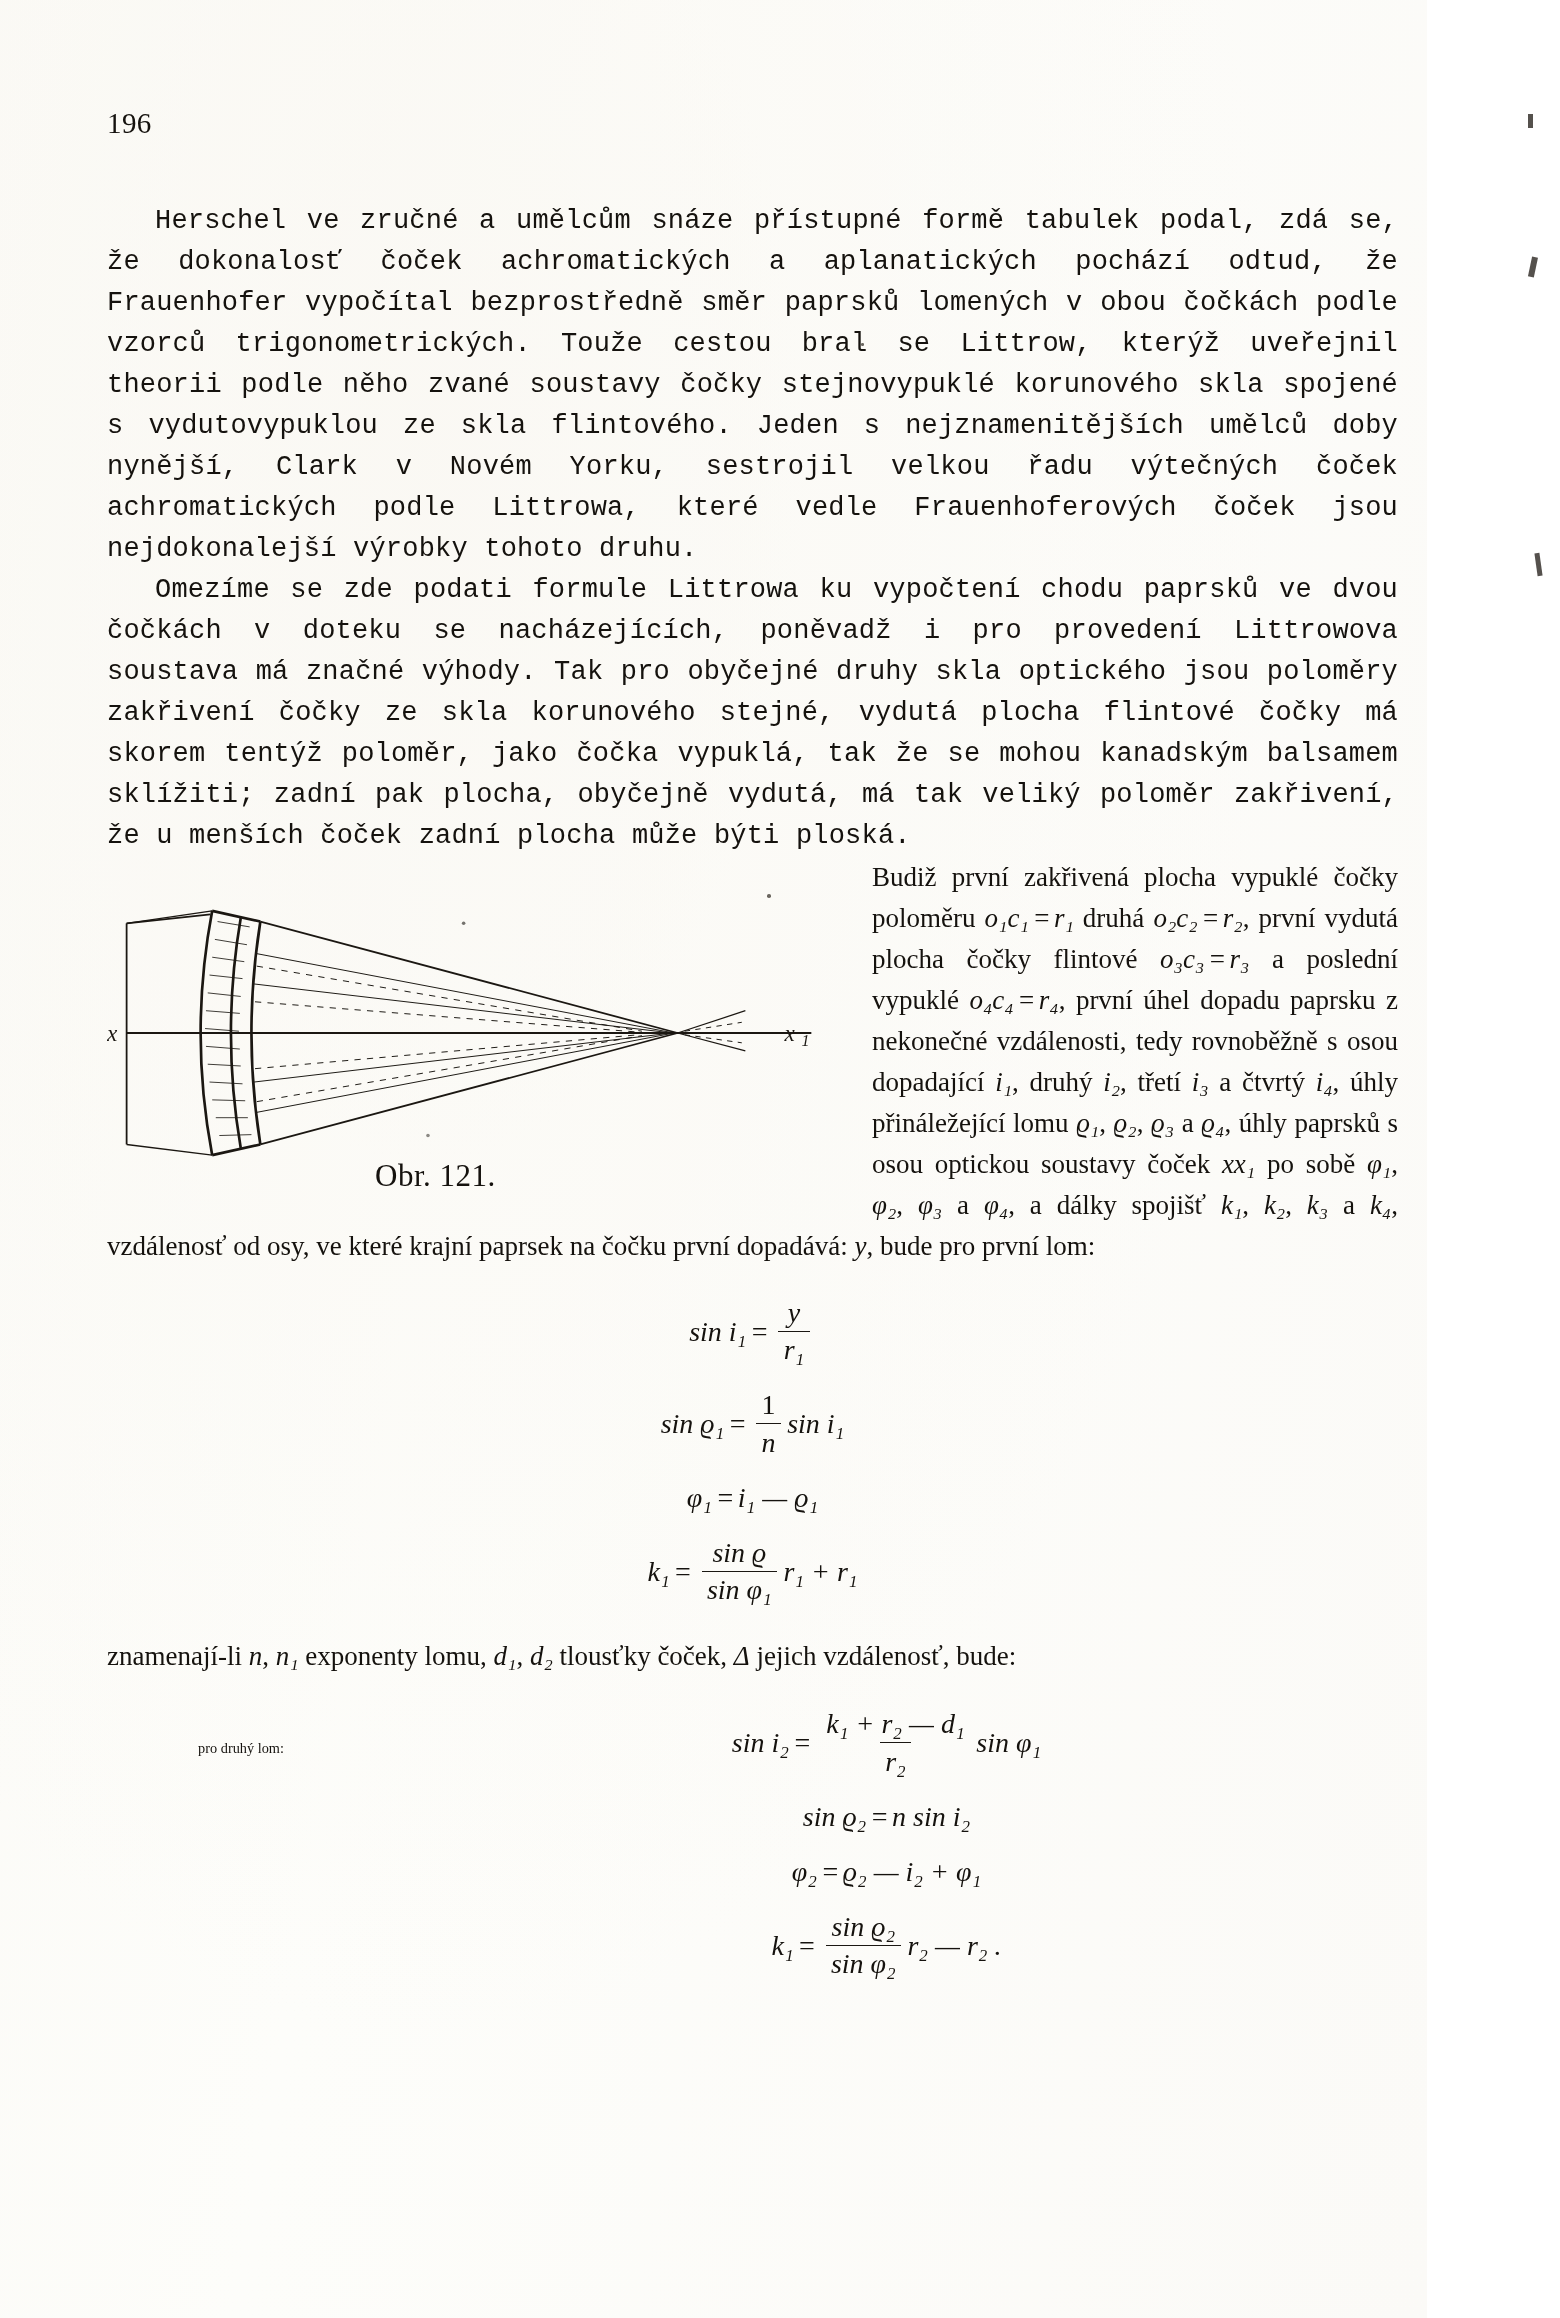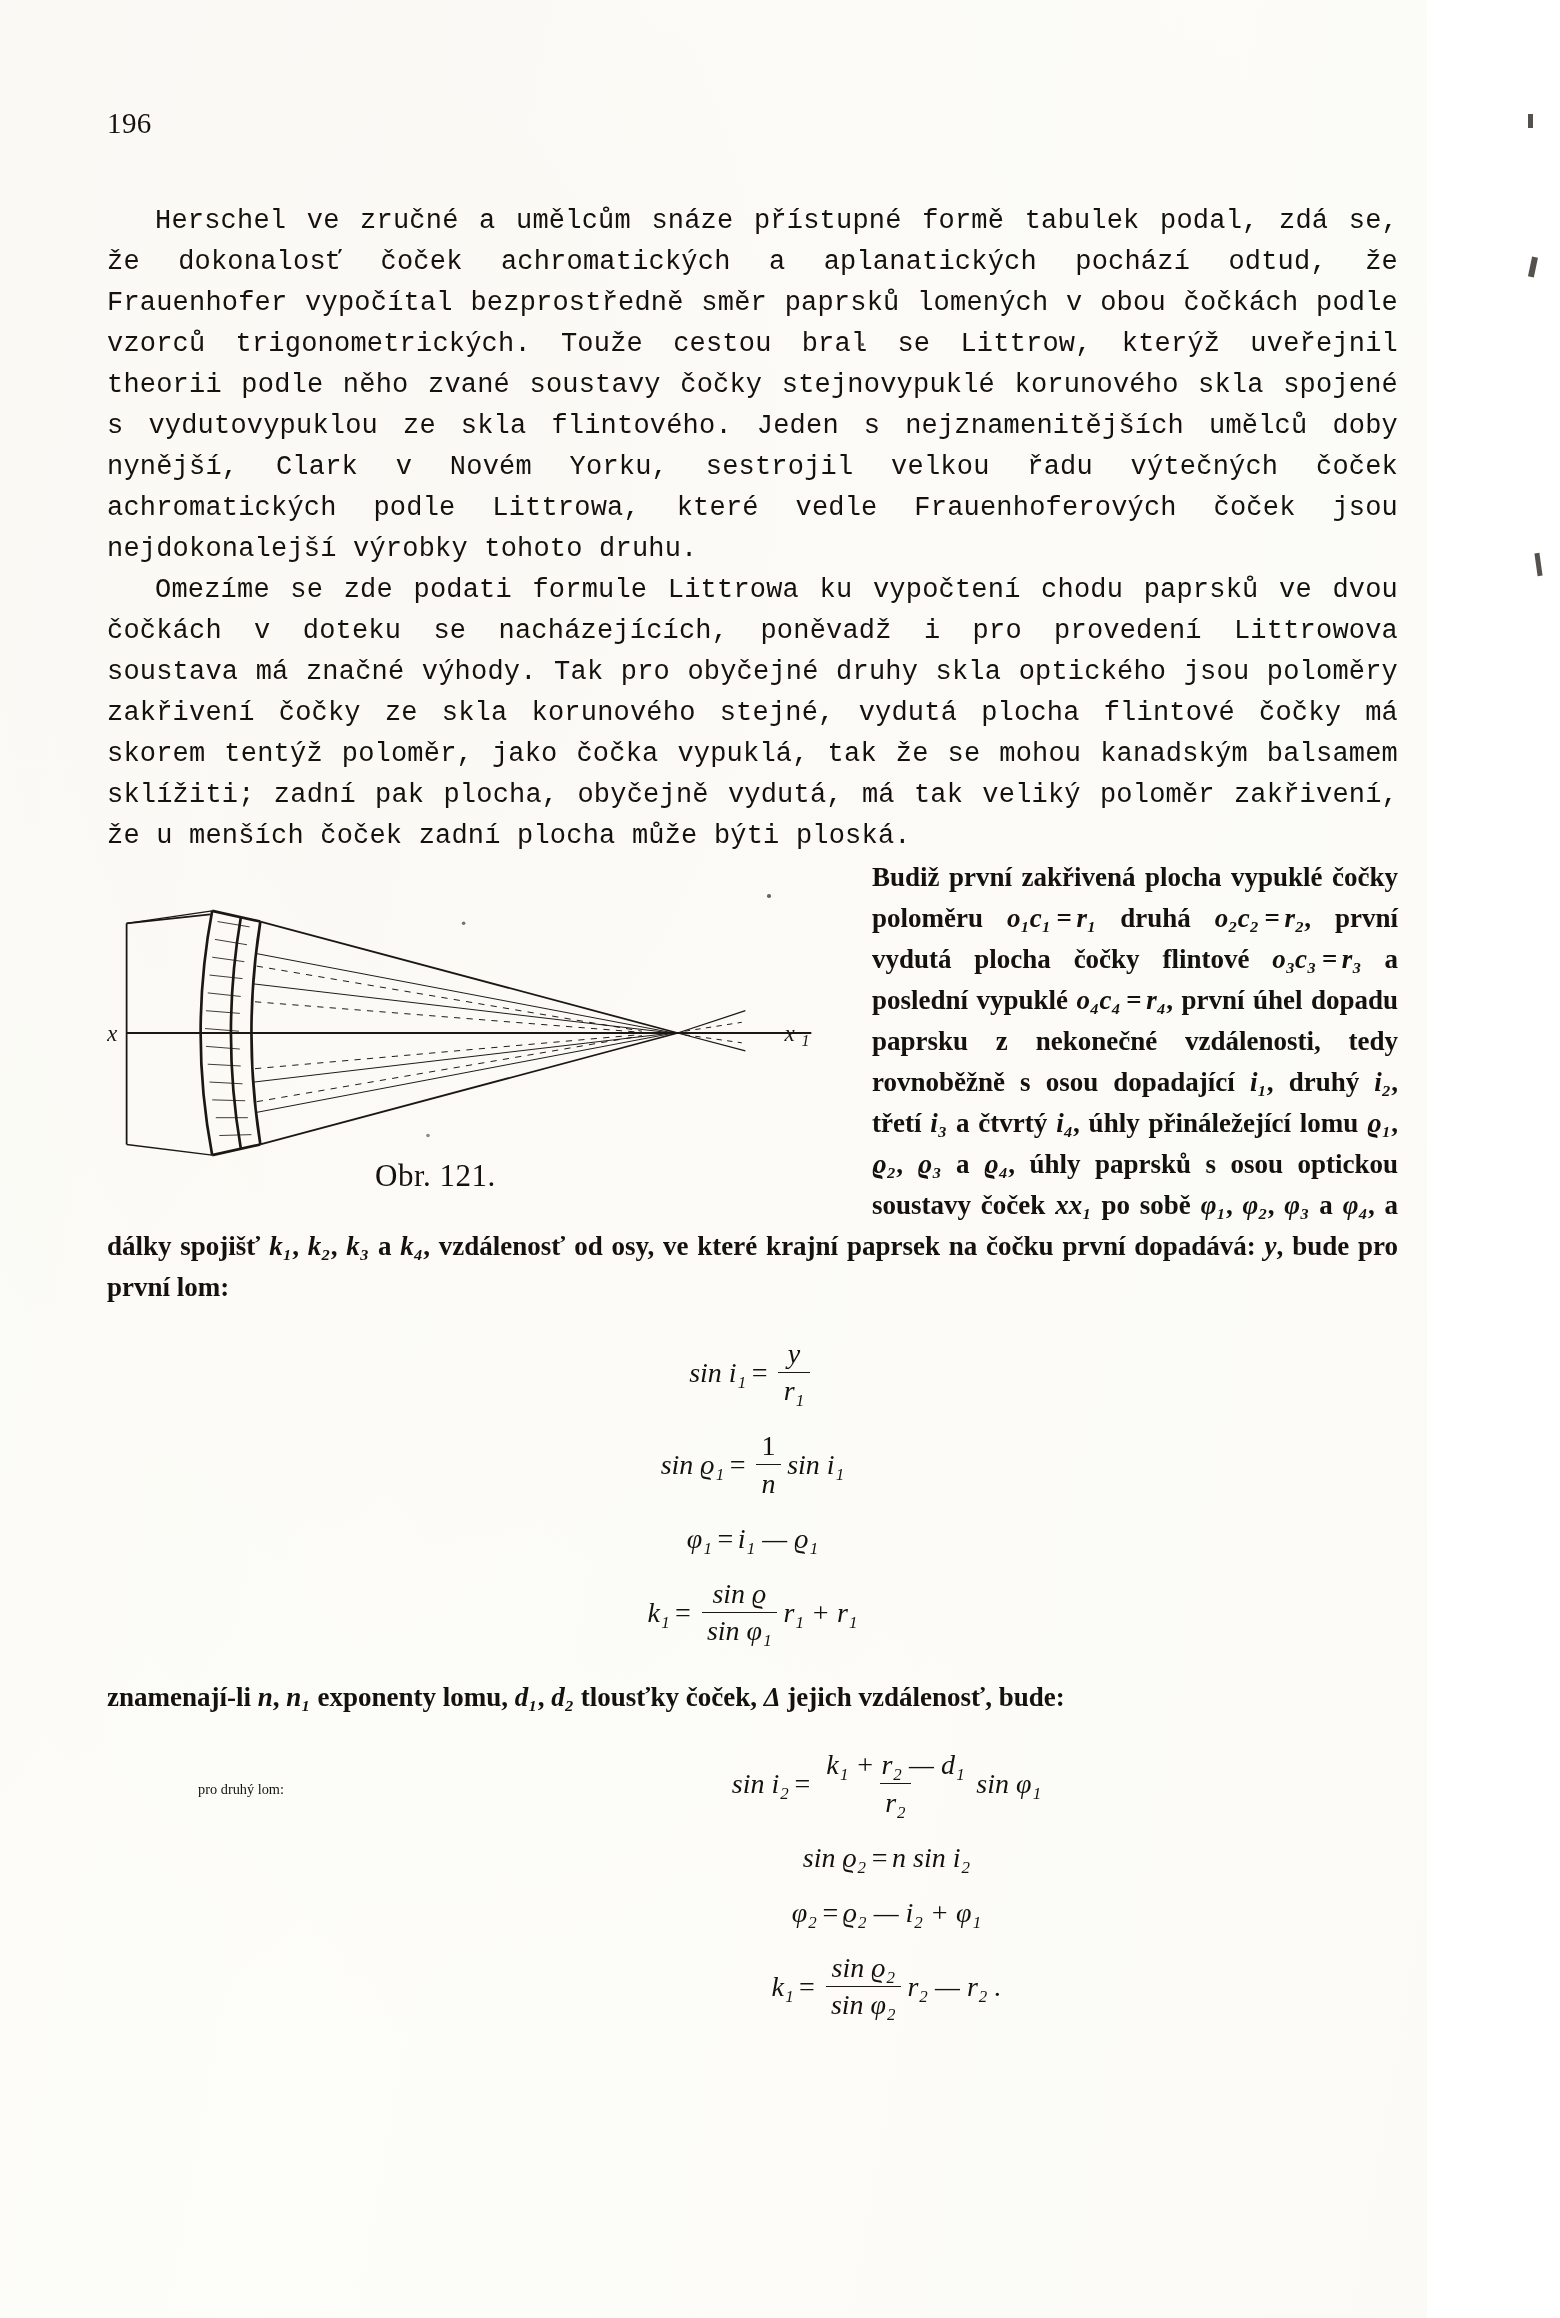--- a/index.html
+++ b/index.html
@@ -76,21 +76,20 @@
     position: absolute;
     left: 268px;
     bottom: 3.6px;
     font-size: 31px;
     letter-spacing: 0.5px;
   }
   .right-col {
     font-size: 27px;
     line-height: 41px;
     text-align: justify;
-    font-weight: bold;
   }
 
   .math-block {
     margin-top: 30px;
     width: 1291px;
   }
   .eq {
     display: flex;
     justify-content: center;
     align-items: center;
@@ -114,21 +113,20 @@
   .frac .num { padding: 0 5.4px 1.8px 5.4px; }
   .frac .den {
     padding: 2.7px 5.4px 0 5.4px;
     border-top: 1.8px solid #1b1712;
   }
   .eqsign { margin: 0 5.4px; letter-spacing: -0.9px; }
   .note {
     font-size: 27px;
     line-height: 41px;
     margin-top: 30px;
-    font-weight: bold;
   }
   .two-col-eq {
     display: flex;
     align-items: flex-start;
   }
   .two-col-eq .lab {
     width: 268px;
     flex: 0 0 268px;
     padding-top: 36px;
     text-align: center;

